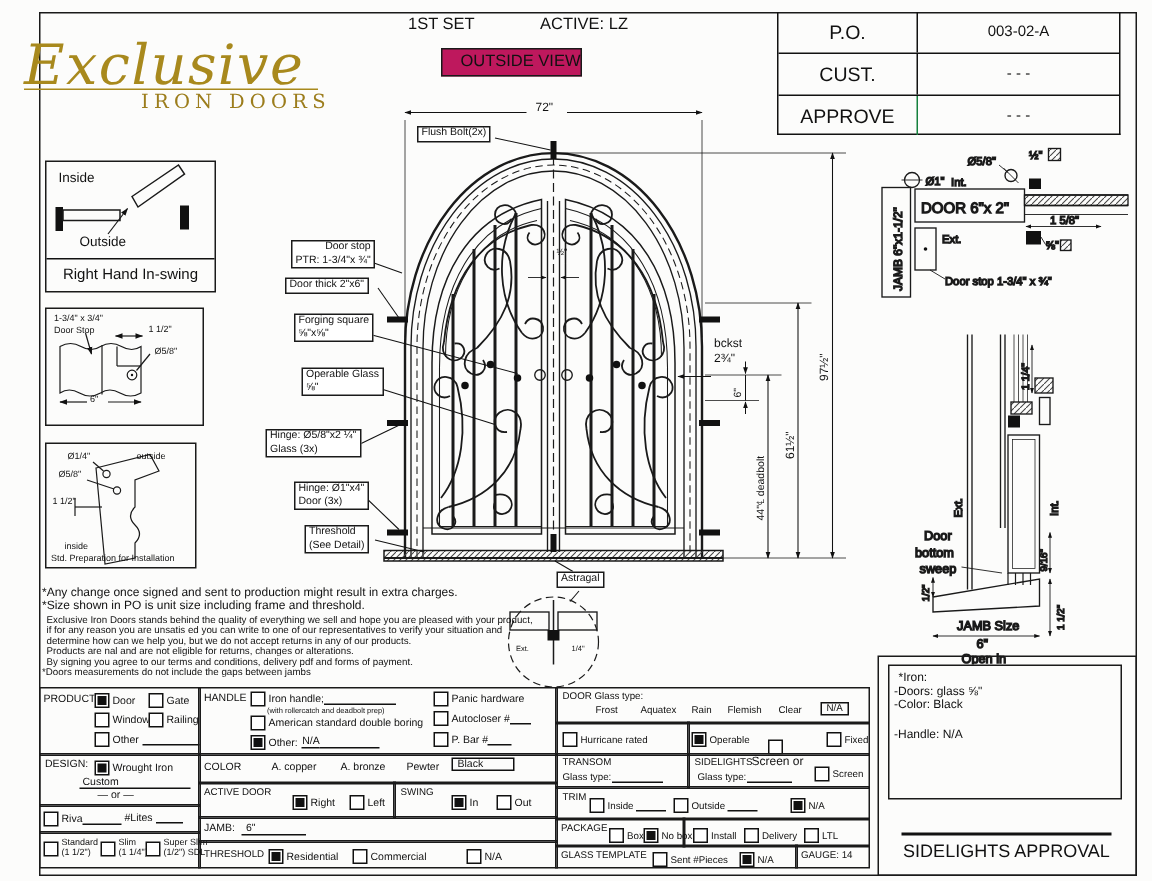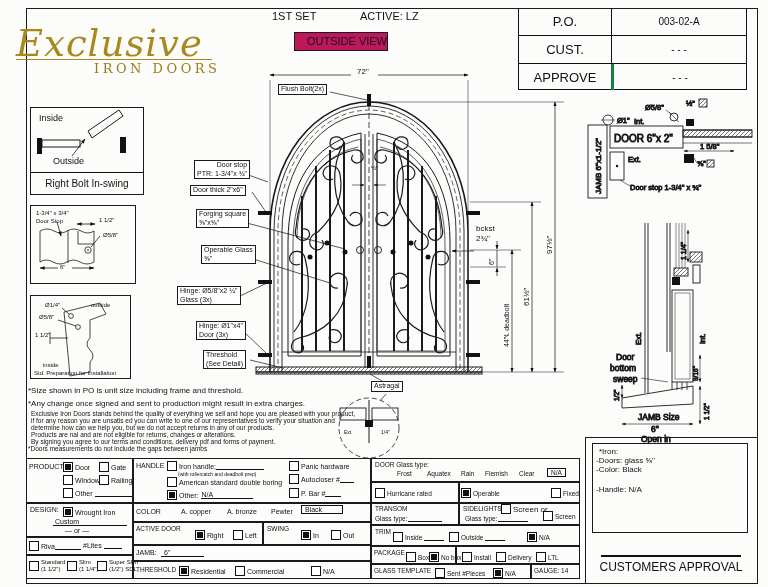--- a/index.html
+++ b/index.html
@@ -273,29 +273,29 @@
   <div class="abs" style="left:518px;top:8px;width:227px;height:81px;border:1px solid #111;border-top:none;">
     <div style="display:flex;height:27px;border-bottom:1px solid #111;">
       <div class="t13" style="width:92px;border-right:1px solid #111;display:flex;align-items:center;justify-content:center;">P.O.</div>
       <div class="t10" style="flex:1;display:flex;align-items:center;justify-content:center;">003-02-A</div>
     </div>
     <div style="display:flex;height:27px;border-bottom:1px solid #111;">
       <div class="t13" style="width:92px;border-right:1px solid #111;display:flex;align-items:center;justify-content:center;">CUST.</div>
       <div class="t10" style="flex:1;display:flex;align-items:center;justify-content:center;">- - -</div>
     </div>
     <div style="display:flex;height:26px;">
-      <div class="t13" style="width:92px;border-right:3px solid #15803d;display:flex;align-items:center;justify-content:center;">APPROVE</div>
+      <div class="t13" style="width:92px;border-right:1px solid #15803d;display:flex;align-items:center;justify-content:center;">APPROVE</div>
       <div class="t10" style="flex:1;display:flex;align-items:center;justify-content:center;">- - -</div>
     </div>
   </div>
 
   <div class="abs box" style="left:30px;top:107px;width:112px;height:86px;background:transparent;">
     <div class="abs t9" style="left:8px;top:5px;">Inside</div>
     <div class="abs t9" style="left:22px;top:48px;">Outside</div>
-    <div class="abs t10" style="left:0;right:0;bottom:0;height:21px;border-top:1px solid #111;text-align:center;line-height:21px;">Right Bolt In-swing</div>
+    <div class="abs t10" style="left:0;right:0;bottom:0;height:21px;border-top:1px solid #111;text-align:center;line-height:21px;">Right Hand In-swing</div>
   </div>
 
   <div class="abs box" style="left:30px;top:205px;width:104px;height:77px;background:transparent;">
     <div class="abs t6 nb" style="left:5px;top:4px;line-height:7.5px;">
       <span>1-3/4" x 3/4"</span><br><span>Door Stop</span>
     </div>
     <div class="abs t6 nb" style="left:68px;top:11px;">1 1/2"</div>
     <div class="abs t6 nb" style="left:72px;top:26px;">Ø5/8"</div>
     <div class="abs t6 nb" style="left:29px;top:58px;">6"</div>
   </div>
@@ -329,39 +329,39 @@
   </div>
   <div class="abs lblbox" style="left:203px;top:350px;">
     <span>Threshold</span><br><span>(See Detail)</span>
   </div>
   <div class="abs lblbox" style="left:371px;top:381px;">Astragal</div>
   <div class="abs t8 nb" style="left:476px;top:224px;line-height:10px;">
     <span>bckst</span><br><span>2¾"</span>
   </div>
 
   <div class="abs" style="left:28px;top:386px;width:400px;">
+    <div class="t8 nb" style="margin-top:4px;">*Any change once signed and sent to production might result in extra charges.</div>
     <div class="t8 nb">*Size shown in PO is unit size including frame and threshold.</div>
-    <div class="t8 nb" style="margin-top:4px;">*Any change once signed and sent to production might result in extra charges.</div>
     <div class="t65 nb" style="margin-top:2px;margin-left:3px;">Exclusive Iron Doors stands behind the quality of everything we sell and hope you are pleased with your product,</div>
     <div class="t65 nb" style="margin-left:3px;">if for any reason you are unsatis ed you can write to one of our representatives to verify your situation and</div>
     <div class="t65 nb" style="margin-left:3px;">determine how can we help you, but we do not accept returns in any of our products.</div>
     <div class="t65 nb" style="margin-left:3px;">Products are  nal and are not eligible for returns, changes or alterations.</div>
     <div class="t65 nb" style="margin-left:3px;">By signing you agree to our terms and conditions, delivery pdf and forms of payment.</div>
     <div class="t65 nb">*Doors measurements do not include the gaps between jambs</div>
   </div>
 
   <div class="abs box" style="left:585px;top:437px;width:171px;height:145px;"></div>
   <div class="abs box" style="left:592px;top:443px;width:154px;height:88px;background:#fcfcfb;">
     <div class="t8" style="margin:3px 0 0 6px;">*Iron:</div>
     <div class="t8" style="margin-left:3px;">-Doors: glass ⅝"</div>
     <div class="t8" style="margin-left:3px;">-Color: Black</div>
     <div class="t8" style="margin-left:3px;margin-top:11px;">-Handle: N/A</div>
   </div>
   <div class="abs" style="left:601px;top:555px;width:140px;border-top:2.5px solid #111;"></div>
-  <div class="abs t12" style="left:595px;top:560px;width:152px;text-align:center;">CUSTOMERS APPROVAL</div>
+  <div class="abs t12" style="left:595px;top:560px;width:152px;text-align:center;">SIDELIGHTS APPROVAL</div>
 
   <div class="cell" style="left:26px;top:458px;width:106px;height:44px;">
     <span class="abs t7" style="left:2px;top:4px;">PRODUCT:</span>
     <span class="abs t7 row" style="left:36px;top:3px;">
         <span class="cb on"></span>
         <span>Door</span>
       </span>
     <span class="abs t7 row" style="left:72px;top:3px;">
         <span class="cb"></span>
         <span>Gate</span>
@@ -510,21 +510,21 @@
     <span class="abs t65 row" style="left:4px;top:6px;">
         <span class="cb"></span>
         <span>Hurricane rated</span>
       </span>
   </div>
   <div class="cell" style="left:458px;top:481px;width:120px;height:21px;">
     <span class="abs t65 row" style="left:2px;top:6px;">
         <span class="cb on"></span>
         <span>Operable</span>
       </span>
-    <span class="abs t8 row" style="left:42px;top:22px;">
+    <span class="abs t8 row" style="left:42px;top:11px;flex-direction:column;">
         <span class="cb"></span>
         <span>Screen or</span>
       </span>
     <span class="abs t65 row" style="left:92px;top:6px;">
         <span class="cb"></span>
         <span>Fixed</span>
       </span>
   </div>
   <div class="cell" style="left:370px;top:502px;width:88px;height:22px;">
     <span class="abs t65" style="left:4px;top:2px;">TRANSOM</span>

